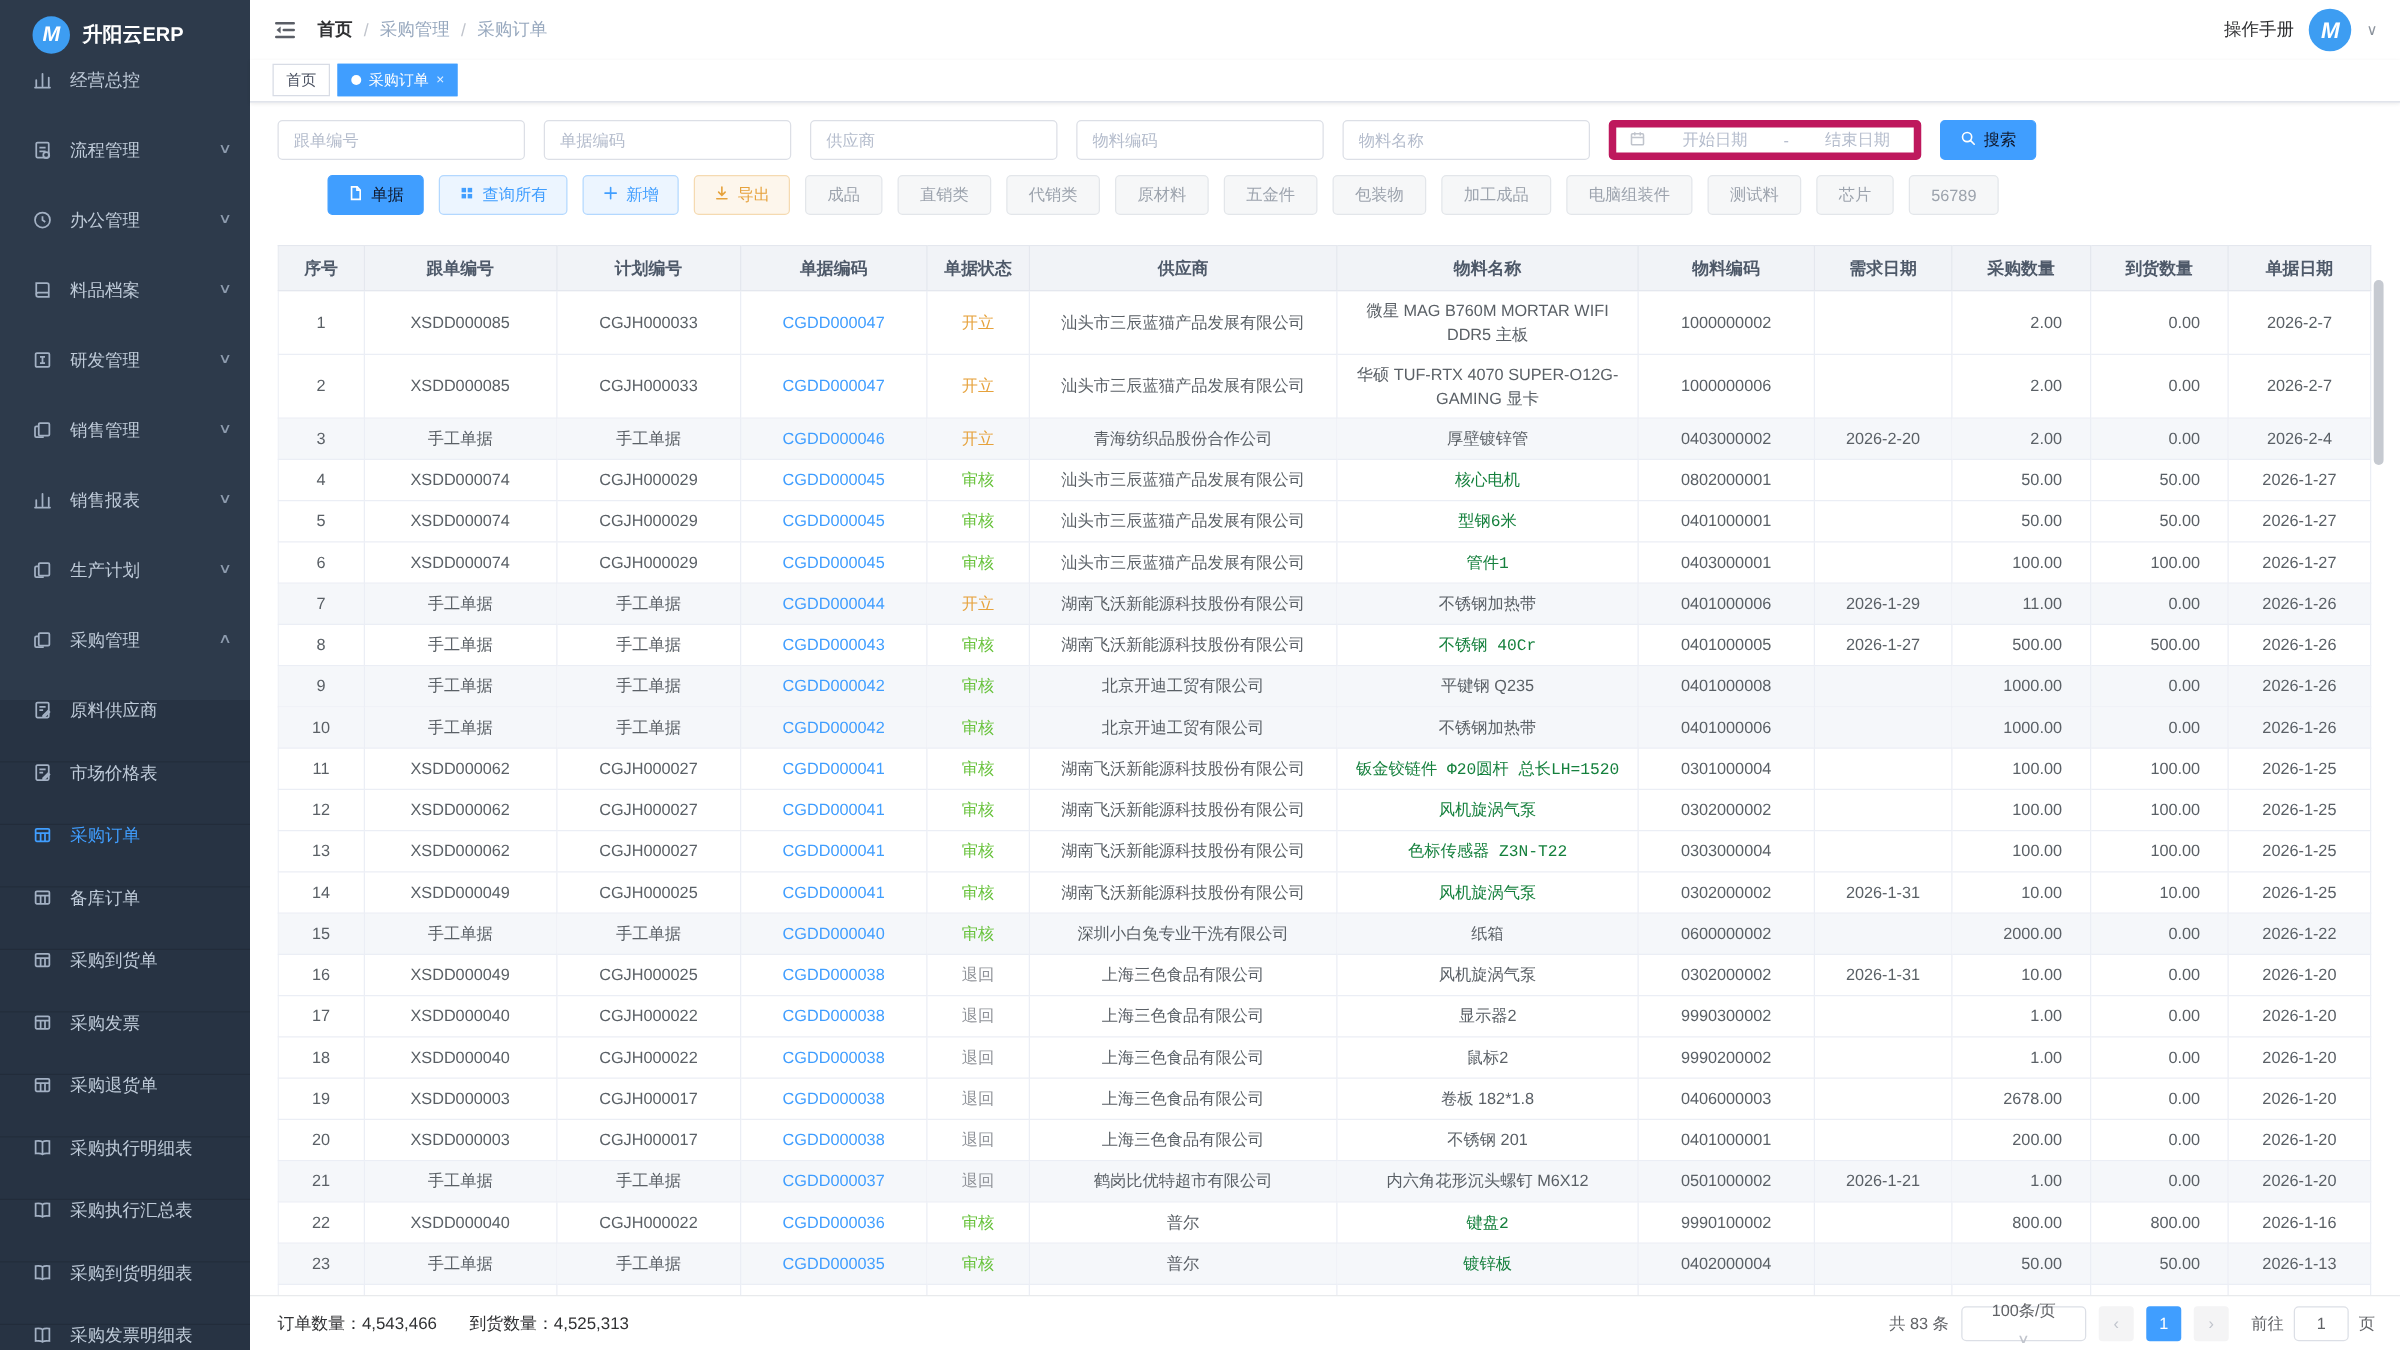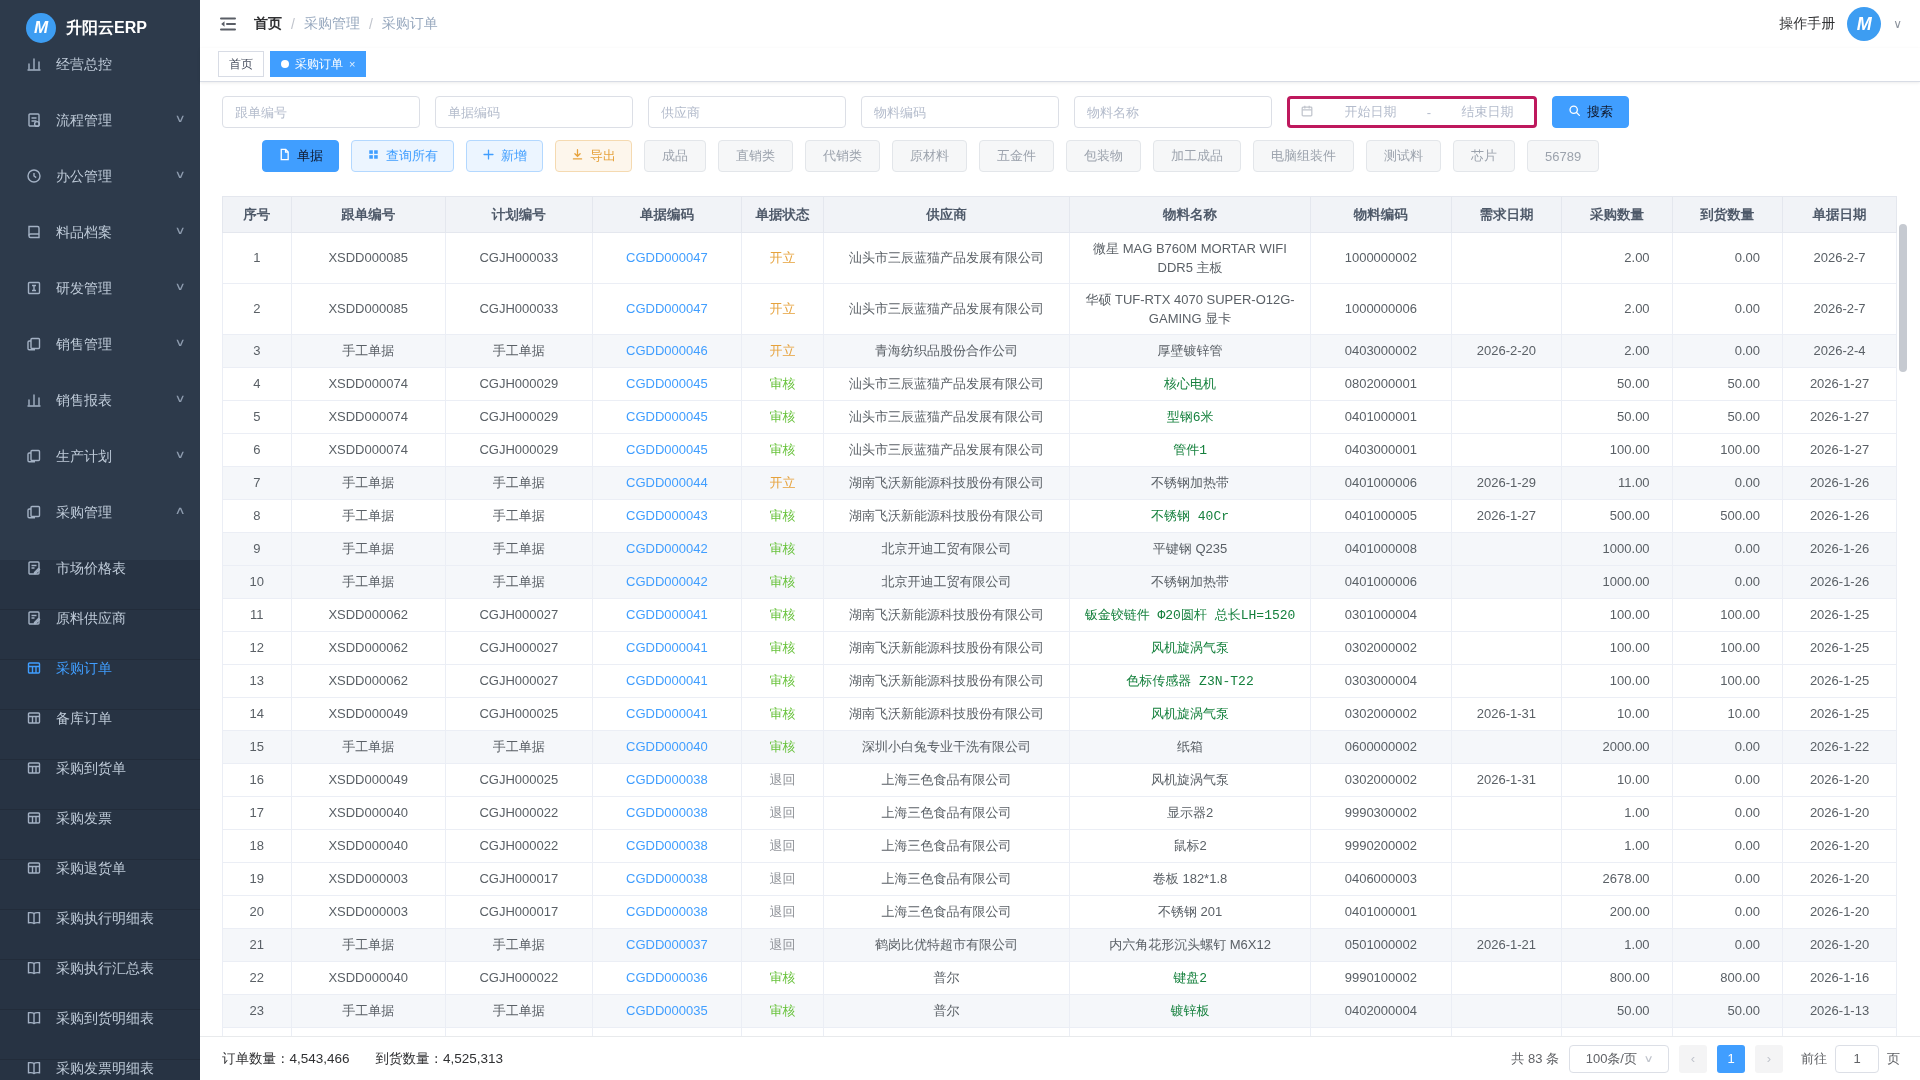--- a/index.html
+++ b/index.html
@@ -41,21 +41,21 @@
   .tag-tab.active { background:#409eff; border-color:#409eff; color:#fff; }
   .tab-dot { width:8px; height:8px; border-radius:50%; background:#fff; }
   .tab-close { font-size:11px; opacity:0.85; cursor:pointer; }
 
   .content { flex:1; padding:14px 13px 0 22px; overflow:hidden; display:flex; flex-direction:column; }
 
   
   .filters { display:flex; align-items:center; gap:15px; margin-bottom:12px; }
   .f-input { width:198px; height:32px; border:1px solid #dcdfe6; border-radius:4px; padding:0 12px; font-size:13px; color:#606266; background:#fff; font-family:inherit; }
   .f-input::placeholder { color:#b4bccc; }
-  .daterange { width:250px; height:32px; border:3px solid #be185d; border-radius:4px; display:flex; align-items:center; padding:0 10px; gap:20px; color:#b4bccc; font-size:13px; cursor:text; }
+  .daterange { width:250px; height:32px; border:6px solid #be185d; border-radius:4px; display:flex; align-items:center; padding:0 10px; gap:20px; color:#b4bccc; font-size:13px; cursor:text; }
   .daterange svg { width:14px; height:14px; stroke:#c0c4cc; fill:none; stroke-width:1.4; }
   .daterange .dr-part { flex:1; text-align:center; }
   .daterange .dr-sep { color:#b4bccc; }
   .btn { height:32px; border-radius:4px; border:1px solid transparent; display:inline-flex; align-items:center; justify-content:center; gap:6px; font-size:13px; padding:0 15px; cursor:pointer; background:#fff; font-family:inherit; }
   .btn svg { width:13px; height:13px; stroke-width:1.6; }
   .btn-primary { background:#409eff; border-color:#409eff; color:#0f172a; }
   .btn-primary svg { stroke:#fff; fill:none; }
   .btn-plain { background:#ecf5ff; border-color:#b3d8ff; color:#409eff; }
   .btn-plain svg { stroke:#409eff; fill:none; }
   .btn-warn { background:#fdf6ec; border-color:#f5dab1; color:#e6a23c; }
@@ -79,21 +79,21 @@
   .st-returned { color:#909399; }
   .m-green { color:#15803d; cursor:pointer;font-family:Liberation Mono, monospace; }
   .m-blue { color:#409eff; cursor:pointer; }
   .vscroll { position:absolute; right:0; top:36px; width:8px; bottom:0; }
   .vthumb { position:absolute; top:4px; right:0; width:8px; height:148px; border-radius:4px; background:#c6cad1; cursor:grab; }
 
   
   .statusbar { height:44px; border-top:1px solid #e8eaec; display:flex; align-items:center; padding:0 20px 0 22px; background:#fff; font-size:13.5px; }
   .stats { display:flex; gap:26px; color:#303133; }
   .pager { margin-left:auto; display:flex; align-items:center; gap:10px; color:#606266; font-size:13px; }
-  .psize { width:100px; height:28px; border:1px solid #dcdfe6; border-radius:4px; display:flex; align-items:center; justify-content:center; gap:8px; color:#606266; cursor:pointer; }
+  .psize { width:100px; height:28px; border:1px solid #dcdfe6; border-radius:4px; display:flex; align-items:center; justify-content:center; gap:8px; color:#606266; cursor:pointer;flex-direction:column; }
   .psize .chev { color:#c0c4cc; font-size:10px; transform:scaleX(1.4); }
   .pbtn { width:28px; height:28px; border-radius:3px; background:#f4f4f5; color:#c0c4cc; display:flex; align-items:center; justify-content:center; font-size:13px; cursor:pointer; }
   .pnum { width:28px; height:28px; border-radius:3px; background:#409eff; color:#fff; display:flex; align-items:center; justify-content:center; font-size:13px; cursor:pointer; }
   .goto { display:flex; align-items:center; gap:8px; margin-left:8px; }
   .goto input { width:44px; height:28px; border:1px solid #dcdfe6; border-radius:4px; text-align:center; font-size:13px; color:#606266; font-family:inherit; }
 </style>
 </head>
 <body>
 
 <svg width="0" height="0" style="position:absolute">
@@ -236,27 +236,27 @@
               <use href="#ic-copy"></use>
             </svg></span>
           <span class="lbl">采购管理</span>
           <span class="chev">∧</span>
         </div>
         <div class="submenu">
           <div class="side-item">
             <span><svg>
                 <use href="#ic-docedit"></use>
               </svg></span>
+            <span class="lbl">原料供应商</span>
+          </div>
+          <div class="side-item">
+            <span><svg>
+                <use href="#ic-docedit"></use>
+              </svg></span>
             <span class="lbl">市场价格表</span>
-          </div>
-          <div class="side-item">
-            <span><svg>
-                <use href="#ic-docedit"></use>
-              </svg></span>
-            <span class="lbl">原料供应商</span>
           </div>
           <div class="side-item active">
             <span><svg>
                 <use href="#ic-gridtable"></use>
               </svg></span>
             <span class="lbl">采购订单</span>
           </div>
           <div class="side-item">
             <span><svg>
                 <use href="#ic-gridtable"></use>

